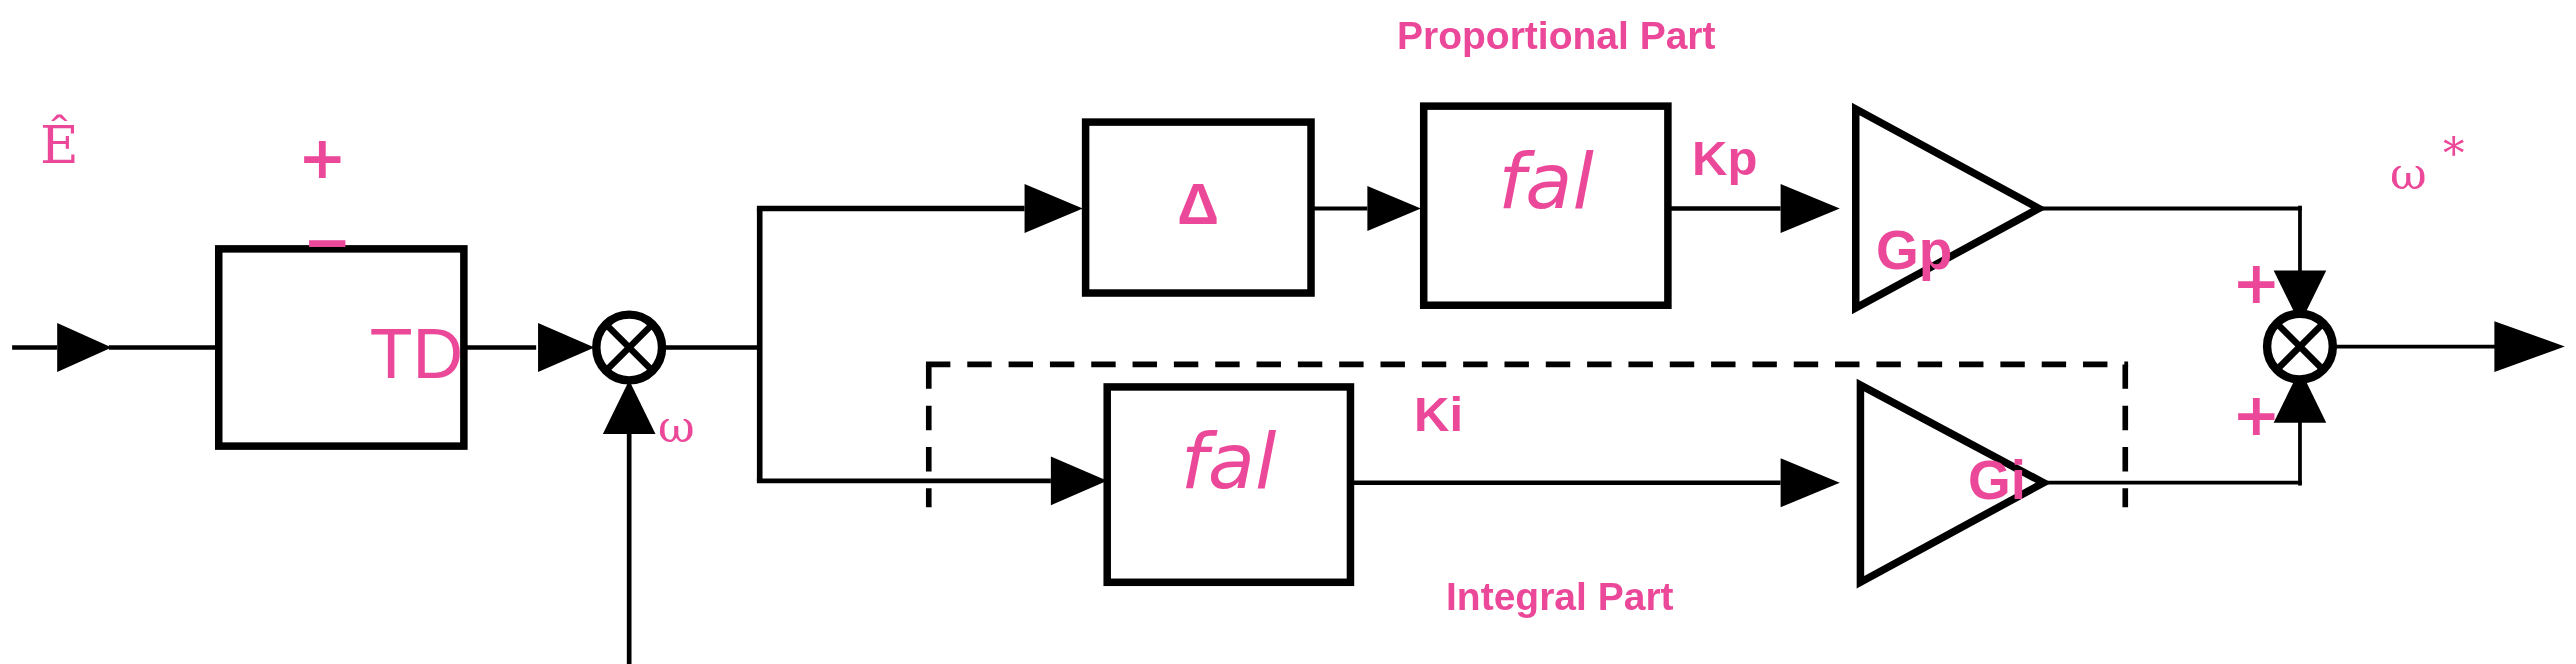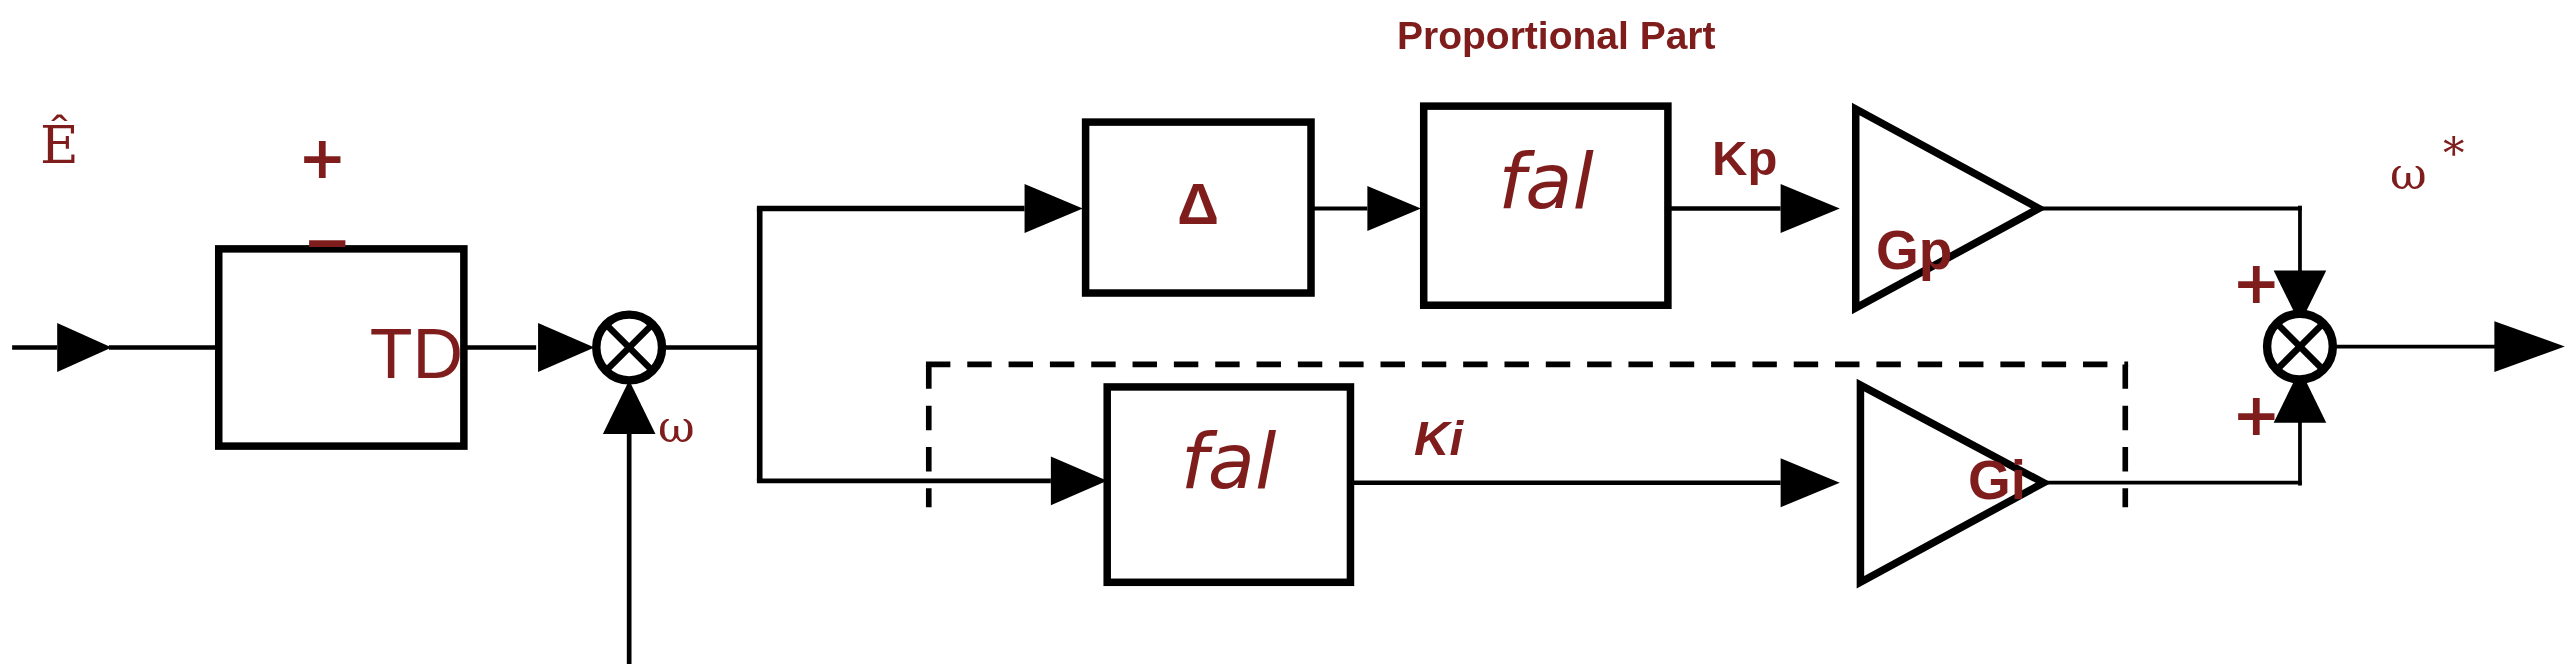--- a/index.html
+++ b/index.html
@@ -17,21 +17,21 @@
   }
   #stage svg.layer {
     position: absolute;
     left: 0;
     top: 0;
     width: 2576px;
     height: 664px;
   }
   .lbl {
     position: absolute;
-    color: #7f1d1d;
+    color: #ec4899;
     white-space: nowrap;
     line-height: 1;
   }
   .lbl-bold {
     font-weight: bold;
   }
   .lbl-italic {
     font-style: italic;
     font-family: "DejaVu Sans", sans-serif;
   }
@@ -158,33 +158,34 @@
   <div class="lbl sign" style="left:303px; top:213px; font-size:58px;">−</div>
 
   <div class="lbl lbl-serif" style="left:658px; top:404px; font-size:45px;">ω</div>
 
   <div class="lbl lbl-bold" style="left:1085px; top:175px; width:226px; text-align:center; font-size:58px;">Δ</div>
 
   <div class="lbl lbl-bold" style="left:1397px; top:16px; font-size:39px;">Proportional Part</div>
 
   <div class="lbl lbl-italic" style="left:1424px; top:143px; width:244px; text-align:center; font-size:77px;">fal</div>
 
-  <div class="lbl lbl-bold" style="left:1692px; top:134px; font-size:49px;margin-left:20px;">Kp</div>
+  <div class="lbl lbl-bold" style="left:1692px; top:134px; font-size:49px;">Kp</div>
 
   <div class="lbl lbl-bold" style="left:1876px; top:179px; font-size:55px;margin-top:44px;">Gp</div>
 
   <div class="lbl sign" style="left:2232px; top:254px; font-size:58px;">+</div>
 
   <div class="lbl sign" style="left:2232px; top:386px; font-size:58px;">+</div>
 
   <div class="lbl lbl-serif" style="left:2390px; top:151px; font-size:45px;">ω</div>
 
   <div class="lbl lbl-serif" style="left:2443px; top:132px; font-size:43px;">*</div>
 
   <div class="lbl lbl-italic" style="left:1107px; top:423px; width:243px; text-align:center; font-size:77px;">fal</div>
 
-  <div class="lbl lbl-bold" style="left:1414px; top:414px; font-size:49px;font-style:italic;">Ki</div>
+  <div class="lbl lbl-bold" style="left:1414px; top:390px; font-size:49px;">Ki</div>
 
   <div class="lbl lbl-bold" style="left:1968px; top:453px; font-size:55px;">Gi</div>
 
+  <div class="lbl lbl-bold" style="left:1446px; top:577px; font-size:39px;">Integral Part</div>
 
 </div>
 
 
 </body></html>

